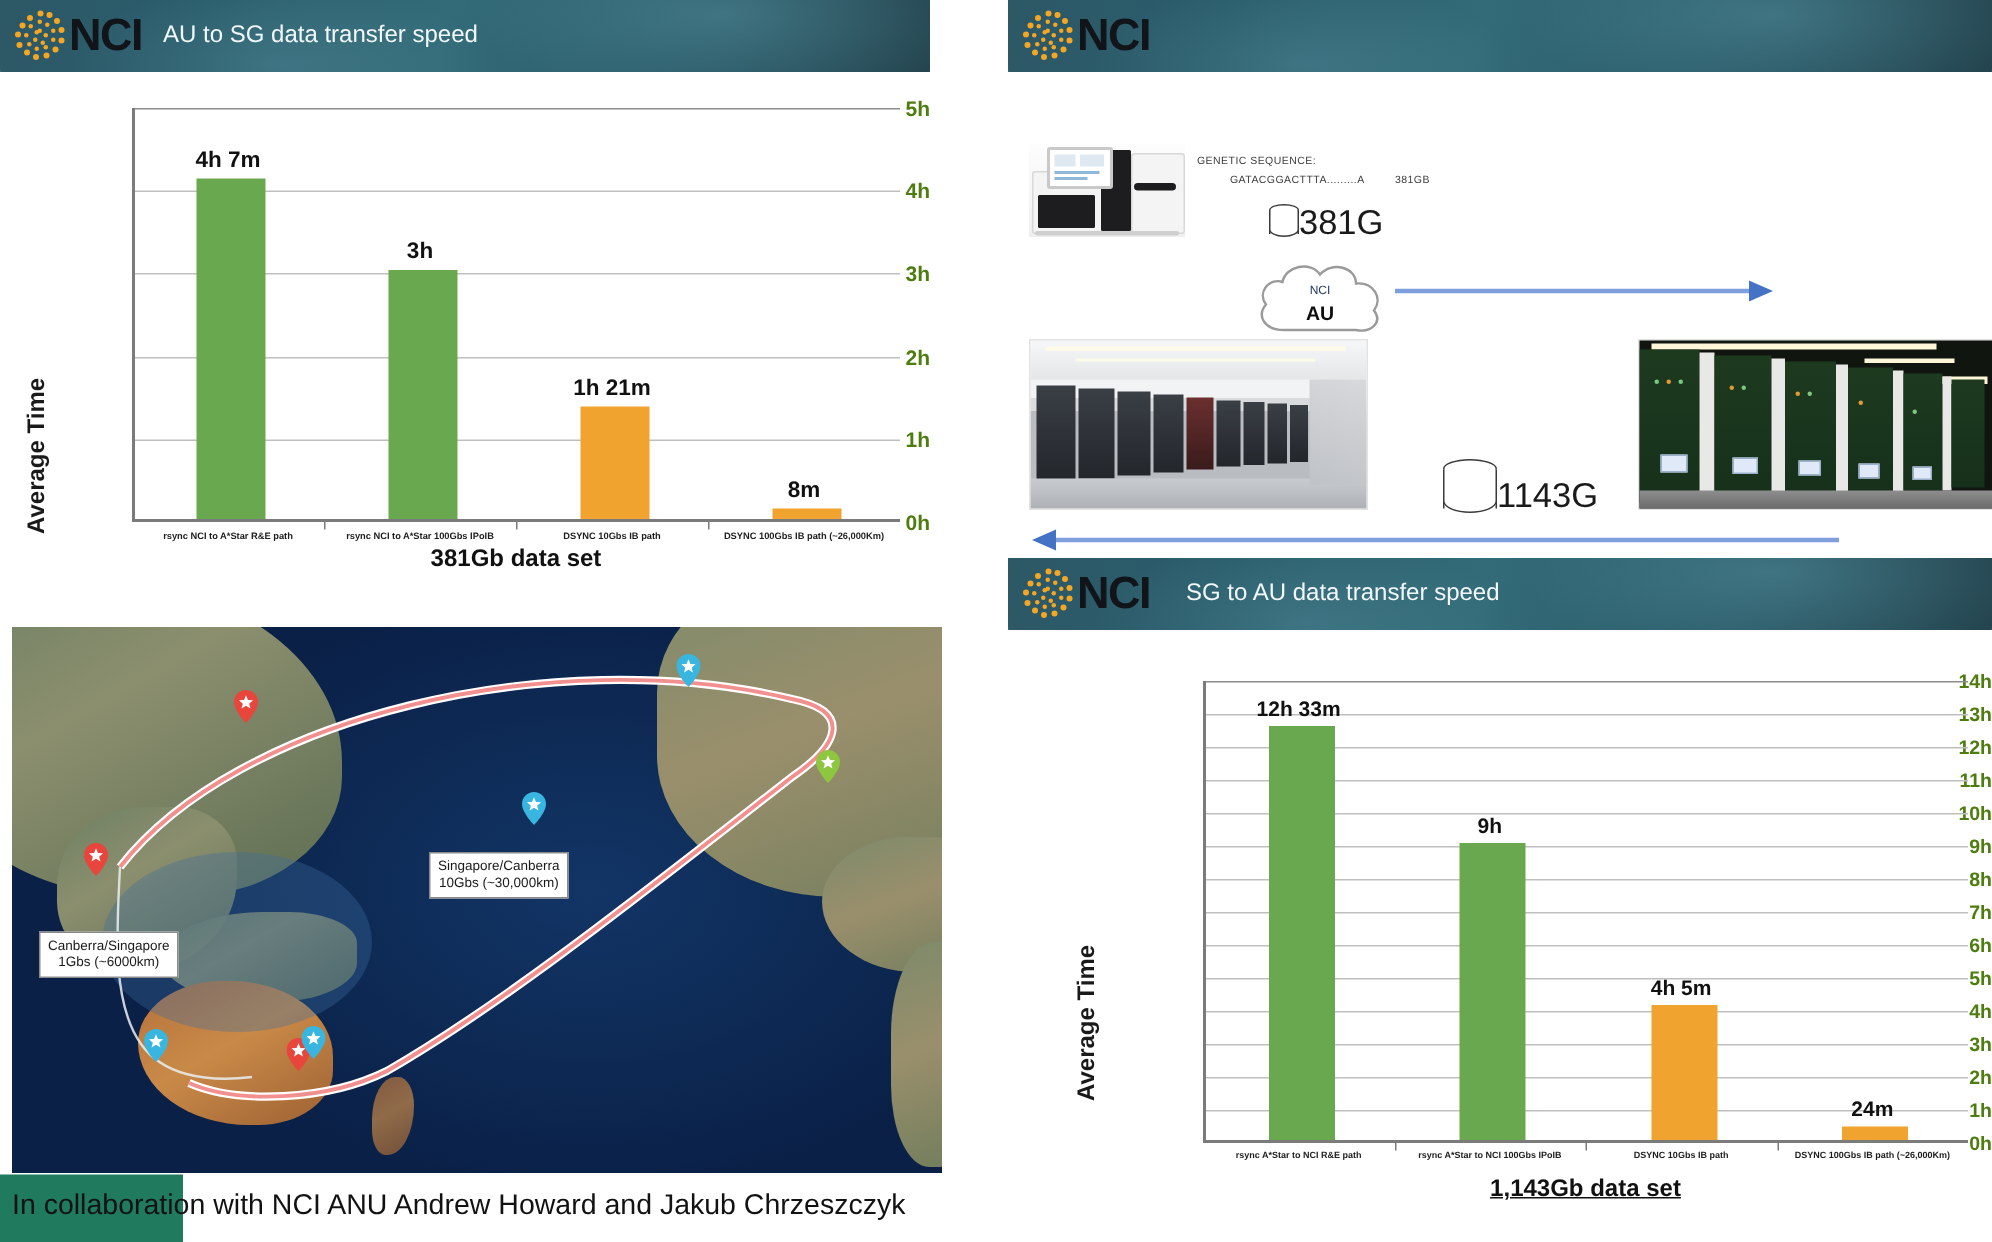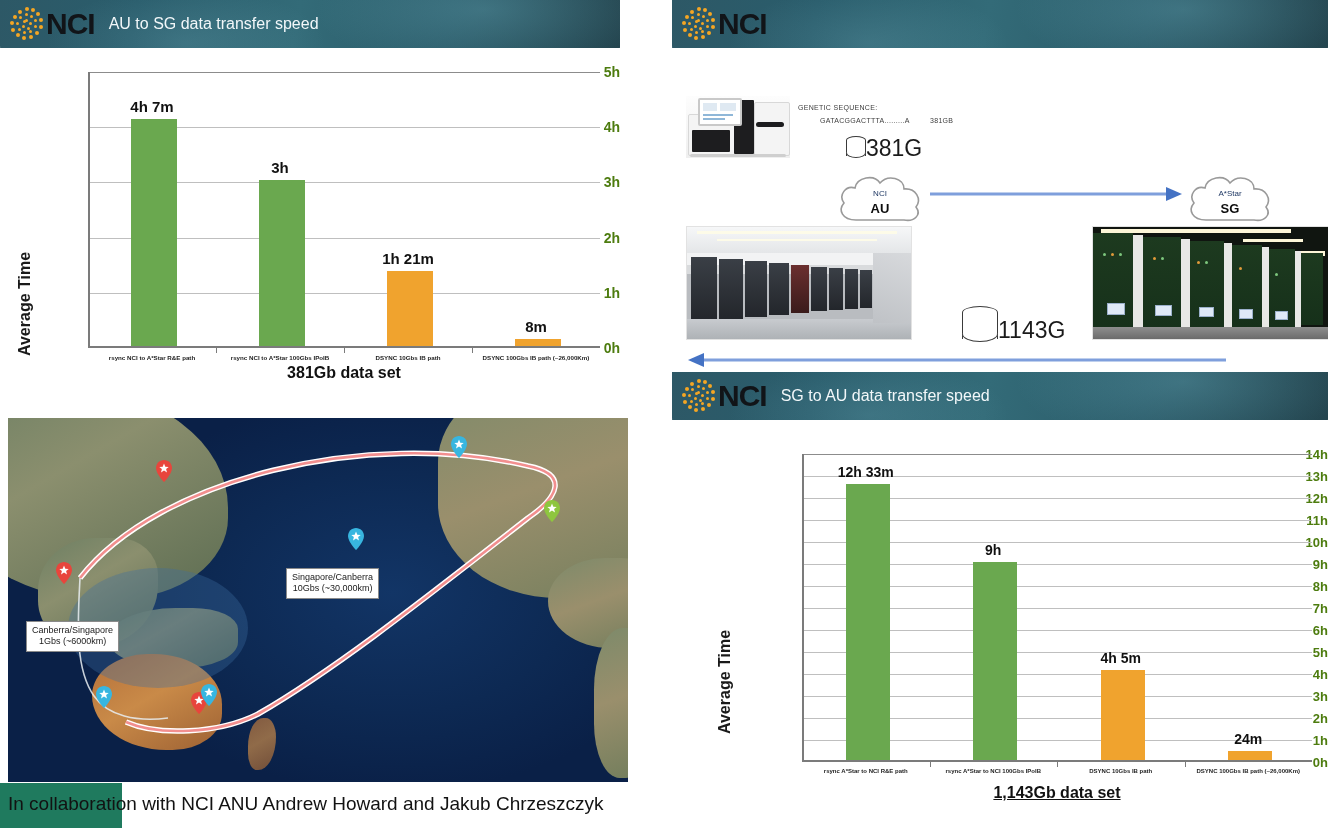--- a/index.html
+++ b/index.html
@@ -334,27 +334,20 @@
   <div class="cyl-label" style="left:194px;top:61px;font-size:23px;">381G</div>
 
   <div class="cloud" style="left:162px;top:96px;width:92px;height:60px;">
     <svg width="92" height="60" viewBox="0 0 92 60">
       <path d="M22 50 C8 50 4 40 10 33 C4 25 12 15 21 18 C23 7 40 4 46 13 C54 4 70 8 70 19 C82 18 88 29 82 37 C88 45 80 52 70 50 Z" fill="#ffffff" stroke="#9a9a9a" stroke-width="1.6"></path>
     </svg>
     <div class="c-top" style="top:19px;font-size:8px;">NCI</div>
     <div class="c-bot" style="top:31px;font-size:13px;">AU</div>
   </div>
 
-  <div class="cloud" style="left:512px;top:96px;width:92px;height:60px;">
-    <svg width="92" height="60" viewBox="0 0 92 60">
-      <path d="M22 50 C8 50 4 40 10 33 C4 25 12 15 21 18 C23 7 40 4 46 13 C54 4 70 8 70 19 C82 18 88 29 82 37 C88 45 80 52 70 50 Z" fill="#ffffff" stroke="#9a9a9a" stroke-width="1.6"></path>
-    </svg>
-    <div class="c-top" style="top:19px;font-size:8px;">A*Star</div>
-    <div class="c-bot" style="top:31px;font-size:13px;">SG</div>
-  </div>
 
   <div class="arrow" style="left:258px;top:112px;width:254px;height:16px;">
     <svg width="254" height="16" viewBox="0 0 254 16">
       <line x1="0" y1="8" x2="236" y2="8" stroke="#7f9fdc" stroke-width="3"></line>
       <polygon points="236,1 252,8 236,15" fill="#4472c4"></polygon>
     </svg>
   </div>
 
   <div class="arrow" style="left:14px;top:278px;width:540px;height:16px;">
     <svg width="540" height="16" viewBox="0 0 540 16">
@@ -446,21 +439,21 @@
       <i style="left:6px;top:15px;width:3.4px;height:3.4px;"></i>
       <i style="left:9px;top:9px;width:3.4px;height:3.4px;"></i>
       <i style="left:15px;top:12px;width:3px;height:3px;"></i>
       <i style="left:19px;top:15px;width:3px;height:3px;"></i>
       <i style="left:17px;top:20px;width:3px;height:3px;"></i>
       <i style="left:12px;top:18px;width:3px;height:3px;"></i>
       <i style="left:13px;top:13px;width:3px;height:3px;"></i>
     </span>
     <span class="nci-word" style="font-size:30px;">NCI</span>
   </div>
-  <div class="nci-title" style="font-size:16px;margin-left:14px;">SG to AU data transfer speed</div>
+  <div class="nci-title" style="font-size:16px;margin-left:24px;">SG to AU data transfer speed</div>
 </div>
 
 <div class="chart" style="left:672px;top:432px;width:656px;height:396px;">
   <div class="ylabel" style="left:44px;top:302px;font-size:16px;">Average Time</div>
   <div id="c2-yticks">
       <div class="ytick" style="top: 330px; width: 122px; font-size: 13px;">0h</div>
       <div class="ytick" style="top: 308px; width: 122px; font-size: 13px;">1h</div>
       <div class="ytick" style="top: 286px; width: 122px; font-size: 13px;">2h</div>
       <div class="ytick" style="top: 264px; width: 122px; font-size: 13px;">3h</div>
       <div class="ytick" style="top: 242px; width: 122px; font-size: 13px;">4h</div>

